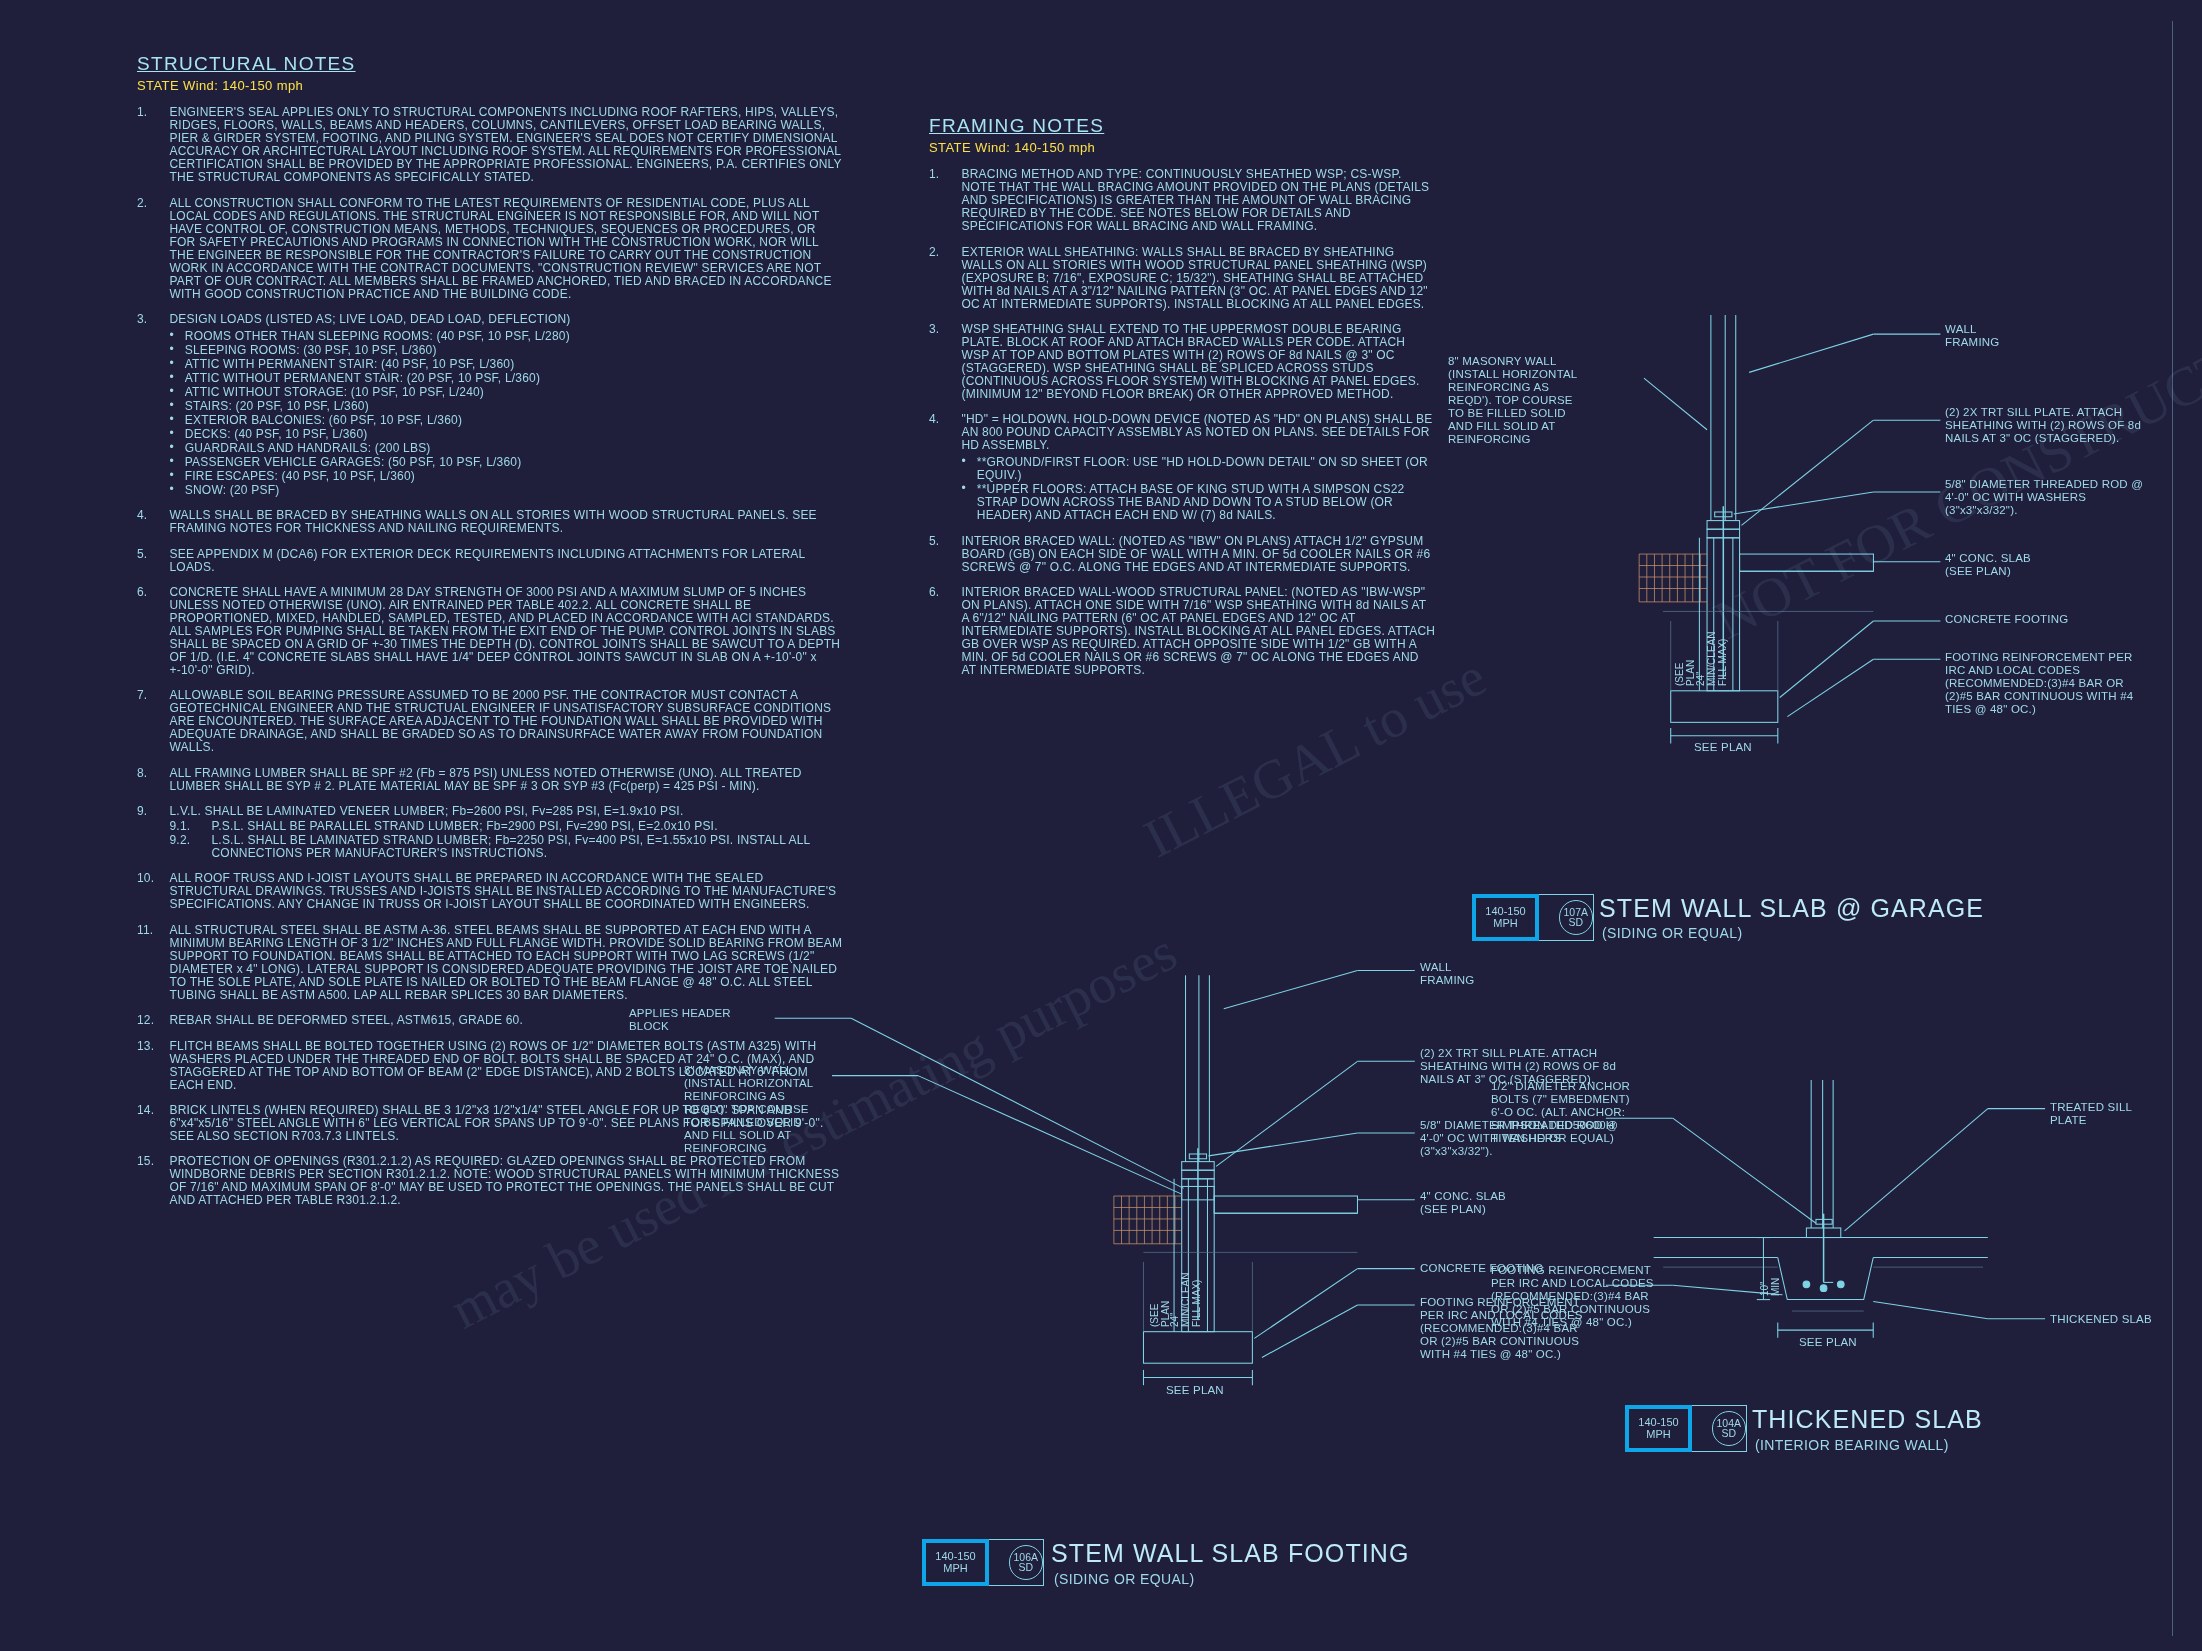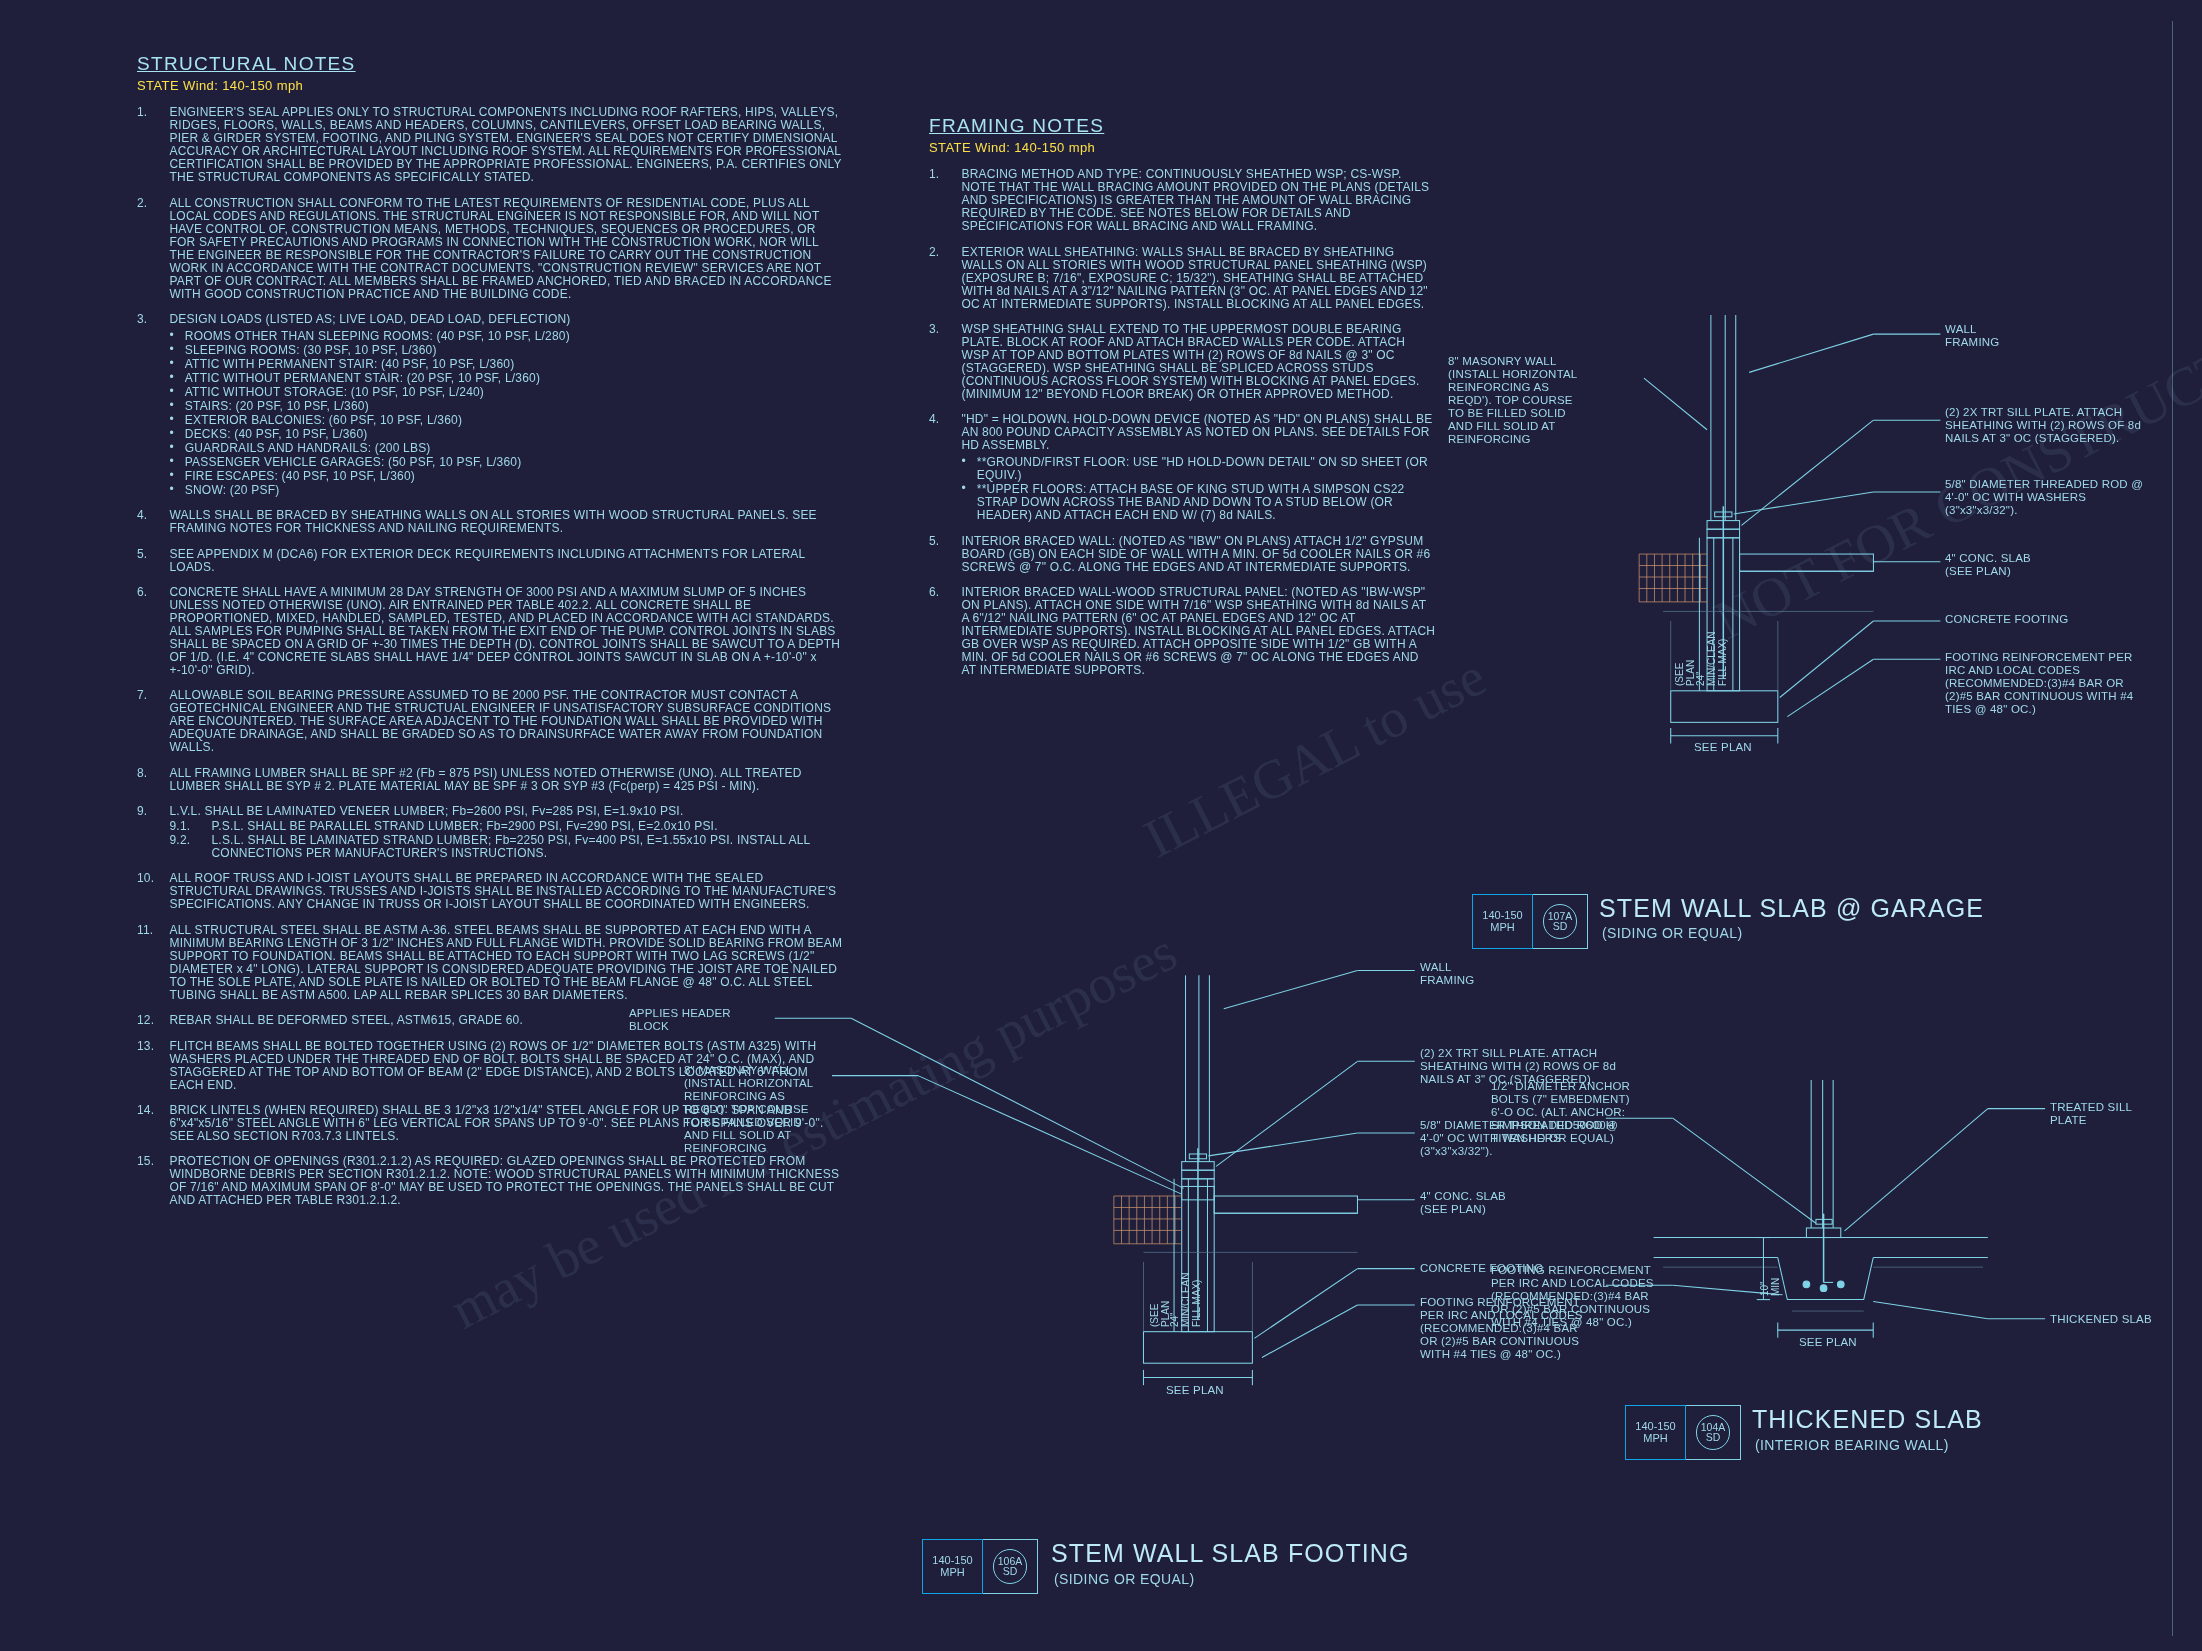--- a/index.html
+++ b/index.html
@@ -22,22 +22,22 @@
   ul.bul>li:before{content:"\2022";position:absolute;left:0;top:-1px;}
   .sublist{list-style:none;margin:1.9px 0 0 0;padding:0;}
   .sublist>li{position:relative;padding-left:42px;margin-bottom:1px;font-size:12px;line-height:13px;}
   .sublist>li>.n{position:absolute;left:0;top:0;}
   
   .det{position:absolute;}
   .lbl{position:absolute;font-size:11.5px;line-height:13px;letter-spacing:0.2px;color:#9fd8e8;}
   .ttl{position:absolute;font-size:25px;letter-spacing:1.1px;color:#bdeaf6;}
   .ttl2{position:absolute;font-size:14px;letter-spacing:0.4px;color:#9fd8e8;}
   .tagbox{position:absolute;display:flex;align-items:stretch;}
-  .tagbox .b1{border:1px solid #0ea5e9;width:59px;text-align:center;font-size:11px;line-height:12.4px;padding:14px 0;color:#9fd8e8;}
-  .tagbox .b2{border:1px solid #7fd3e6;border-left:none;width:54px;display:flex;flex-direction:column;align-items:center;justify-content:center;}
+  .tagbox .b1{border:4px solid #0ea5e9;width:59px;text-align:center;font-size:11px;line-height:12.4px;padding:7px 0;color:#9fd8e8;}
+  .tagbox .b2{border:1px solid #7fd3e6;border-left:none;width:54px;display:flex;flex-direction:column;align-items:flex-end;justify-content:center;}
   .circ{width:32.5px;height:32.5px;border:1px solid #7fd3e6;border-radius:50%;display:flex;flex-direction:column;align-items:center;justify-content:center;font-size:10.5px;line-height:10.5px;color:#9fd8e8;}
   .vtxt{position:absolute;font-size:10px;line-height:11px;color:#9fd8e8;transform-origin:0 0;transform:rotate(-90deg);white-space:nowrap;}
   svg{position:absolute;left:0;top:0;overflow:visible;}
   .edge{position:absolute;}
 </style>
 </head>
 <body>
 
 <div class="sheet">
 

